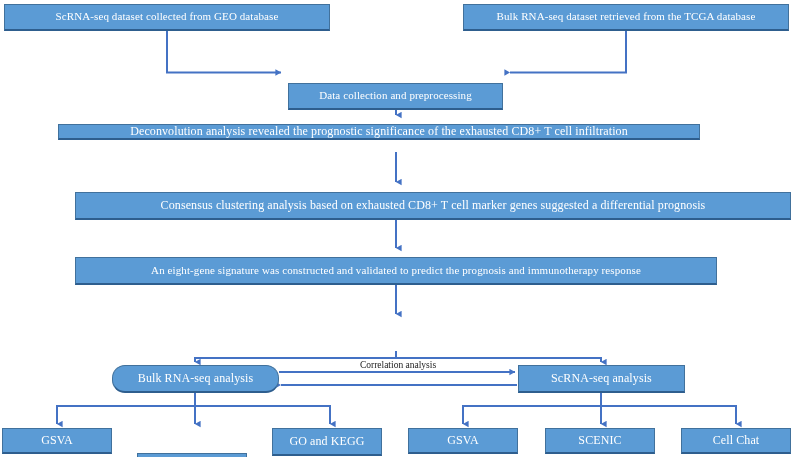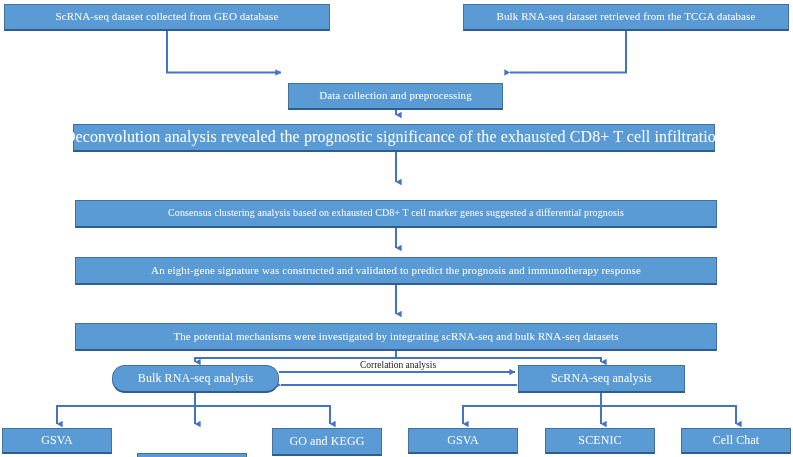--- a/index.html
+++ b/index.html
@@ -97,27 +97,26 @@
       <path d="M601,406 L736,406 L736,424" marker-end="url(#arrow-down)"></path>
     </g>
   </svg>
 
   <div class="node" style="left:4px; top:4px; width:326px; height:27px; font-size:11px;">ScRNA-seq dataset collected from GEO database</div>
 
   <div class="node" style="left:463px; top:4px; width:326px; height:27px; font-size:11px;">Bulk RNA-seq dataset retrieved from the TCGA database</div>
 
   <div class="node" style="left:288px; top:59px; width:215px; height:27px; font-size:11px;margin-top:24px;">Data collection and preprocessing</div>
 
-  <div class="node" style="left:73px; top:124px; width:642px; height:28px; font-size:16px;">Deconvolution analysis revealed the prognostic significance of the exhausted CD8+ T cell infiltration</div>
+  <div class="node" style="left:58px; top:124px; width:642px; height:16px; font-size:12px;">Deconvolution analysis revealed the prognostic significance of the exhausted CD8+ T cell infiltration</div>
 
-  <div class="node" style="left:75px; top:200px; width:642px; height:28px; font-size:10px;">Consensus clustering analysis based on exhausted CD8+ T cell marker genes suggested a differential prognosis</div>
+  <div class="node" style="left:75px; top:192px; width:716px; height:28px; font-size:12px;">Consensus clustering analysis based on exhausted CD8+ T cell marker genes suggested a differential prognosis</div>
 
   <div class="node" style="left:75px; top:257px; width:642px; height:28px; font-size:11px;">An eight-gene signature was constructed and validated to predict the prognosis and immunotherapy response</div>
 
-  <div class="node" style="left:75px; top:323px; width:642px; height:28px; font-size:11px;">The potential mechanisms were investigated by integrating scRNA-seq and bulk RNA-seq datasets</div>
 
   <div class="node" style="left:112px; top:365px; width:167px; height:28px; font-size:12px;border-radius:13px;">Bulk RNA-seq analysis</div>
 
   <div class="node" style="left:518px; top:365px; width:167px; height:28px; font-size:12px;">ScRNA-seq analysis</div>
 
   <div class="edge-label" style="left:299px; top:360px; width:198px;">Correlation analysis</div>
 
 
   <div class="node" style="left:2px; top:428px; width:110px; height:26px; font-size:12px;">GSVA</div>
 

